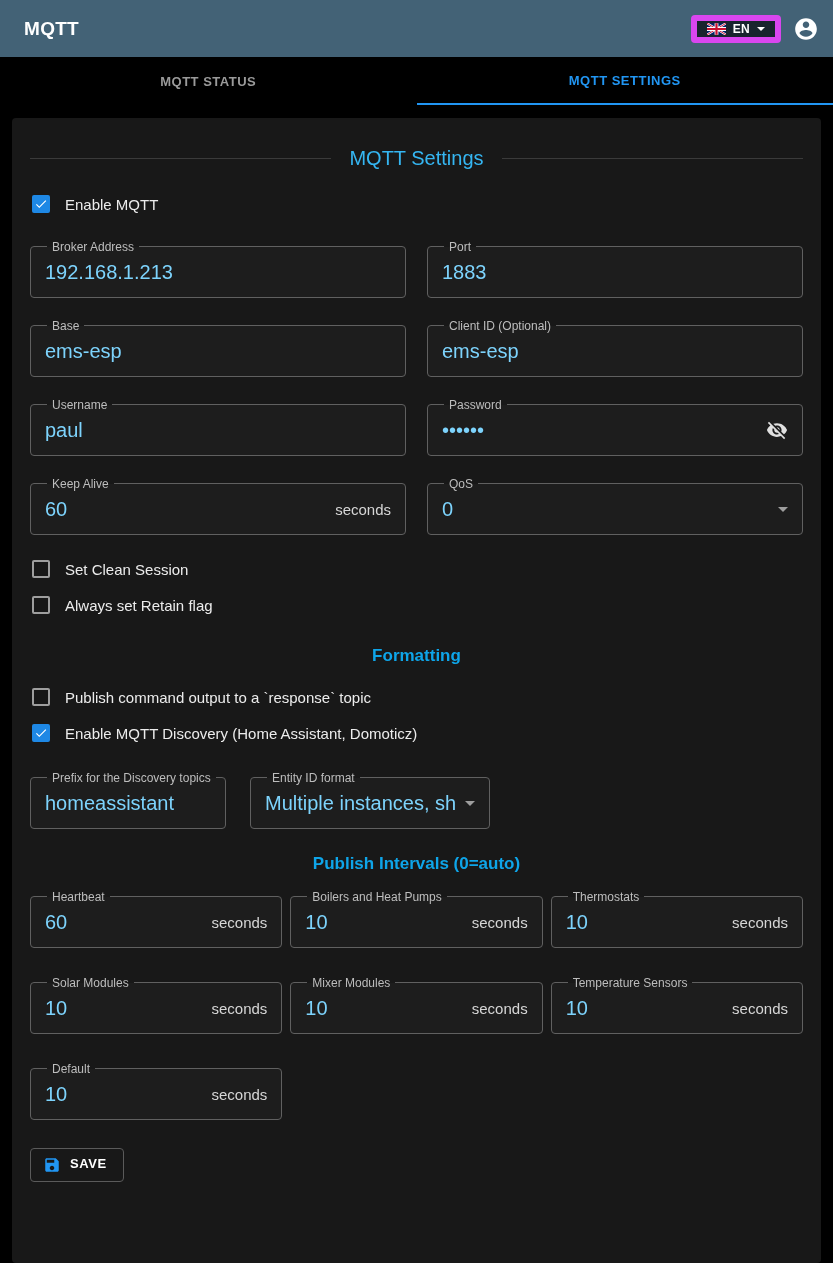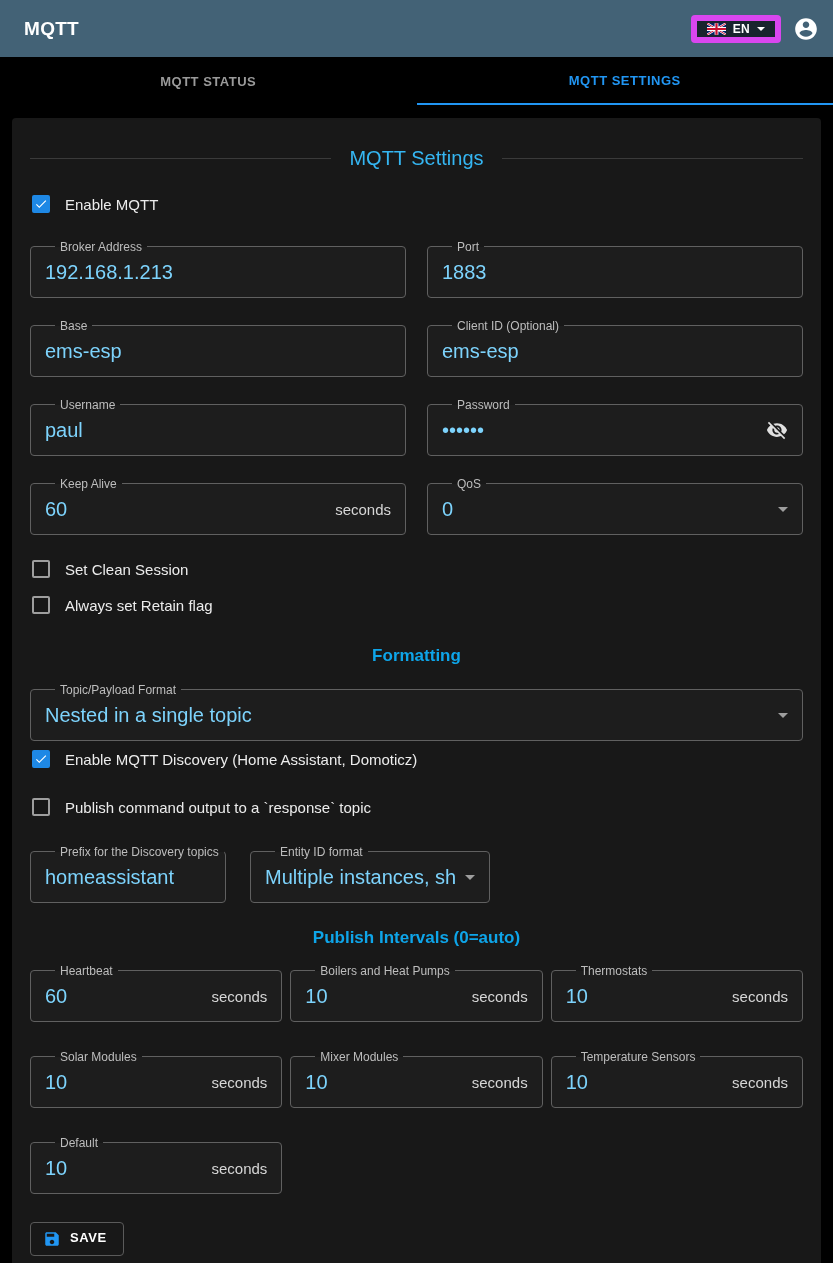--- a/index.html
+++ b/index.html
@@ -64,21 +64,21 @@
   .row-enable { margin-top:14px; }
   .row-clean { margin-top:16px; }
   .row-response { margin-top:12px; }
   
   .field {
     position:relative; height:52px;
     background:#1d1d1d; border:1px solid #606060; border-radius:4px;
     display:flex; align-items:center; padding:0 14px;
   }
   .flabel {
-    position:absolute; top:-8px; left:24px;
+    position:absolute; top:-8px; left:16px;
     padding:0 5px; font-size:12px; line-height:16px; color:#bdbdbd;
     background:linear-gradient(#181818 0 50%, #1d1d1d 50% 100%);
     white-space:nowrap;
   }
   .fvalue { font-size:20px; color:#7dd3fc; flex:1; white-space:nowrap; overflow:hidden; }
   .fsuffix { font-size:15px; color:#d6d6d6; margin-left:8px; }
   .eye { display:flex; align-items:center; margin-left:8px; cursor:pointer; }
   .field .caret { margin-left:10px; }
   
   .grid2 { display:grid; grid-template-columns:1fr 1fr; column-gap:21px; row-gap:27px; margin-top:24px; }
@@ -189,40 +189,35 @@
     <span class="lbl">Set Clean Session</span>
   </div>
 
   <div class="check-row">
     <span class="checkbox"></span>
     <span class="lbl">Always set Retain flag</span>
   </div>
 
   <h3 class="section fmt">Formatting</h3>
 
-  <div class="field field-topic">
-    <span class="flabel">Topic/Payload Format</span>
-    <span class="fvalue">Nested in a single topic</span>
-    <span class="caret"></span>
+
+  <div class="check-row row-response">
+    <span class="checkbox"></span>
+    <span class="lbl">Publish command output to a `response` topic</span>
   </div>
 
   <div class="check-row">
     <span class="checkbox checked">
       <svg width="14" height="14" viewBox="0 0 24 24">
           <path fill="#ffffff" d="M9 16.17 4.83 12l-1.42 1.41L9 19 21 7l-1.41-1.41z"></path>
         </svg>
     </span>
     <span class="lbl">Enable MQTT Discovery (Home Assistant, Domoticz)</span>
   </div>
 
-  <div class="check-row row-response">
-    <span class="checkbox"></span>
-    <span class="lbl">Publish command output to a `response` topic</span>
-  </div>
-
   <div class="disc-row">
     <div class="field field-prefix">
       <span class="flabel">Prefix for the Discovery topics</span>
       <span class="fvalue">homeassistant</span>
     </div>
     <div class="field field-entity">
       <span class="flabel">Entity ID format</span>
       <span class="fvalue">Multiple instances, short name</span>
       <span class="caret"></span>
     </div>

